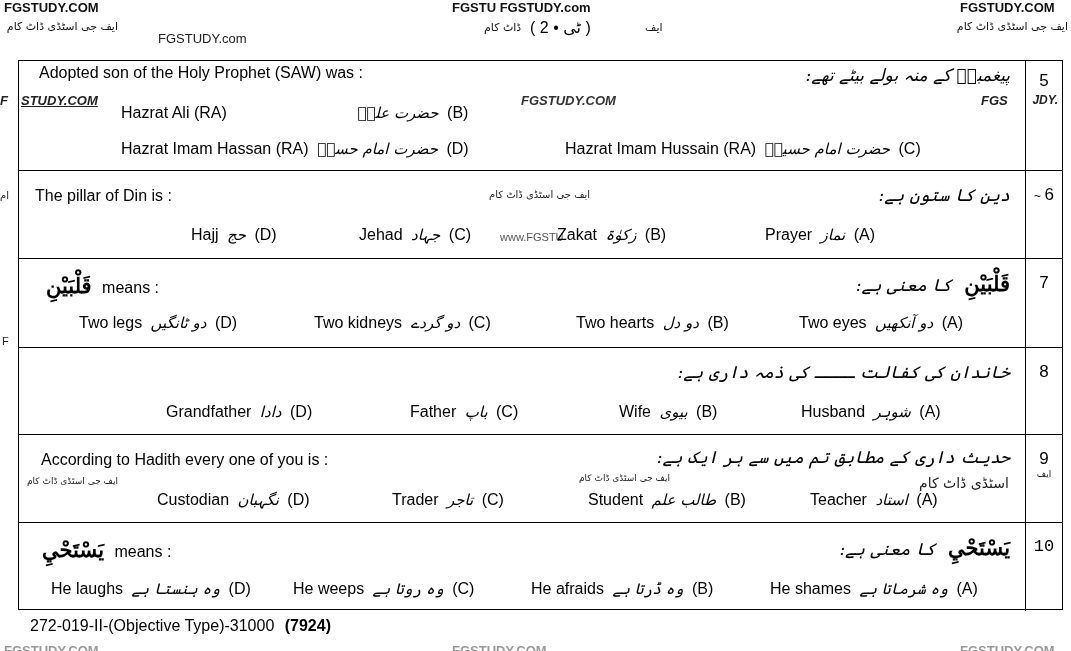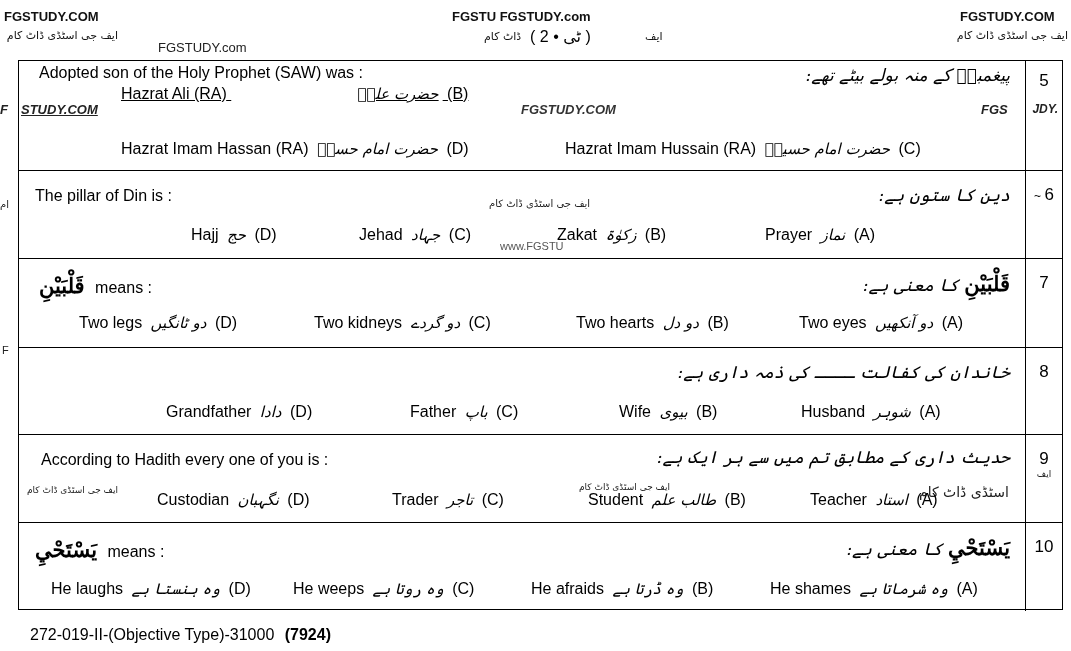--- a/index.html
+++ b/index.html
@@ -1,20 +1,20 @@
 <!DOCTYPE html>
 <html><head>
 <meta charset="utf-8">
 <style>
   html, body { margin: 0; padding: 0; background: #ffffff; }
   body {
     width: 1071px; height: 651px; position: relative; overflow: hidden;
     font-family: "Liberation Sans", sans-serif; color: #000;
   }
-  .abs { position: absolute; white-space: nowrap; margin-top: 9px; }
+  .abs { position: absolute; white-space: nowrap; }
   .wm-bold { font-family: "Liberation Sans", sans-serif; font-weight: bold; font-size: 13px; color: #111; }
   .wm-bold-it { font-family: "Liberation Sans", sans-serif; font-weight: bold; font-style: italic; font-size: 13px; color: #222; }
   .wm-plain { font-family: "Liberation Sans", sans-serif; font-size: 13px; color: #222; }
   .urdu-small { font-family: "DejaVu Sans", sans-serif; font-size: 10px; color: #222; direction: rtl; }
   .header-urdu { font-family: "DejaVu Sans", sans-serif; font-size: 11px; color: #111; }
 
   .table {
     position: absolute; left: 18px; top: 60px; width: 1045px; height: 550px;
     border: 1.5px solid #000; box-sizing: border-box;
   }
@@ -30,21 +30,21 @@
   }
   .q-en { position: absolute; left: 20px; top: 6px; font-size: 16px; }
   .q-ur {
     position: absolute; right: 52px; top: 4px; font-size: 17px;
     font-family: "DejaVu Serif", serif; direction: rtl; font-style: italic;
   }
   .opt {
     position: absolute; font-size: 16px; white-space: nowrap;
   }
   .opt .ur { font-family: "DejaVu Serif", serif; font-style: italic; font-size: 15px; margin: 0 4px; }
-  .arabic-big { font-family: "DejaVu Serif", serif; font-weight: bold; font-size: 21px; }
+  .arabic-big { font-family: "DejaVu Serif", serif; font-weight: bold; font-size: 21px; margin-left: 7px; }
   .ann { position: absolute; font-size: 11px; color: #555; white-space: nowrap; }
 </style>
 </head>
 <body>
 
 <div class="abs wm-bold" style="left:4px;top:0px;">FGSTUDY.COM</div>
 <div class="abs wm-bold" style="left:452px;top:0px;text-align:right;">
   <span>FGSTU FGSTUDY.com</span>
 </div>
 <div class="abs wm-bold" style="left:960px;top:0px;">FGSTUDY.COM</div>
@@ -64,21 +64,21 @@
 
   <div class="row" style="top:0;height:110px;">
     <div class="numcol">5</div>
     <div class="abs wm-bold-it" style="right:4px;top:32px;font-size:12px;">JDY.</div>
     <div class="q-en" style="top:3px;">Adopted son of the Holy Prophet (SAW) was :</div>
     <div class="q-ur">پیغمبرؐ کے منہ بولے بیٹے تھے:</div>
     <div class="abs wm-bold-it" style="left:2px;top:32px;text-decoration:underline;">STUDY.COM</div>
     <div class="abs wm-bold-it" style="left:502px;top:32px;color:#333;">FGSTUDY.COM</div>
     <div class="abs wm-bold-it" style="left:962px;top:32px;">FGS</div>
 
-    <div class="opt" style="left:102px;top:24px;text-decoration:underline;">
+    <div class="opt" style="left:102px;top:43px;">
       <span>Hazrat Ali (RA)</span>
       <span class="ur" style="margin-left:126px;">حضرت علیؓ</span>
       <span>(B)</span>
     </div>
     <div class="opt" style="left:546px;top:79px;">
       <span>Hazrat Imam Hussain (RA)</span>
       <span class="ur">حضرت امام حسینؓ</span>
       <span>(C)</span>
     </div>
     <div class="opt" style="left:102px;top:79px;">
@@ -205,21 +205,21 @@
       <span>(C)</span>
     </div>
     <div class="opt" style="left:138px;top:56px;">
       <span>Custodian</span>
       <span class="ur">نگہبان</span>
       <span>(D)</span>
     </div>
   </div>
 
   <div class="row" style="top:462px;height:88px;">
-    <div class="numcol" style="padding-top:14px;">10</div>
+    <div class="numcol" style="padding-top:14px;font-family:Liberation Mono, monospace;">10</div>
     <div class="q-en" style="left:16px;top:14px;">
       <span class="arabic-big">يَسْتَحْيِ</span>
       <span style="margin-left:6px;">means :</span>
     </div>
     <div class="q-ur" style="top:12px;">
       <span class="arabic-big" style="font-style:normal;">يَسْتَحْيِ</span>
       <span>کا معنی ہے:</span>
     </div>
 
     <div class="opt" style="left:751px;top:57px;">

